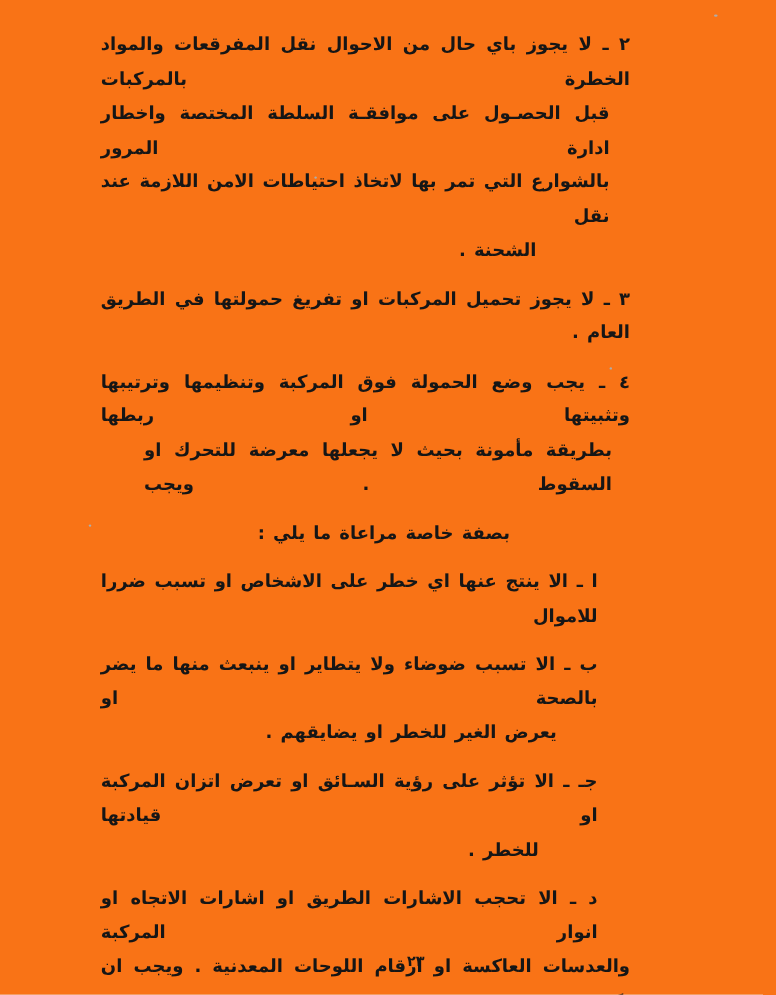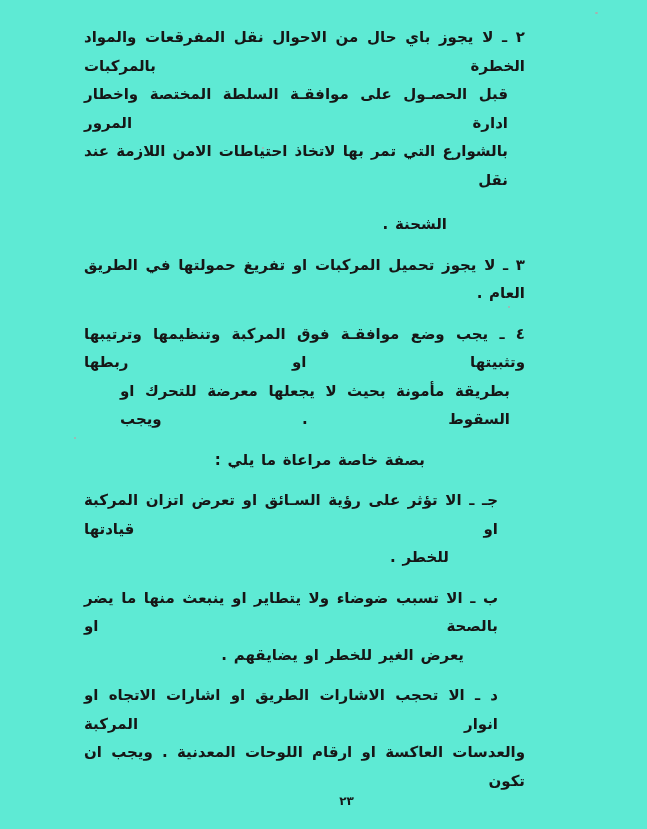--- a/index.html
+++ b/index.html
@@ -2,21 +2,21 @@
 <html><head>
 <meta charset="utf-8">
 <style>
   * { margin: 0; padding: 0; box-sizing: border-box; }
   html, body { background: #e9e9e9; }
   .page {
     position: relative;
     width: 647px;
     height: 829px;
     margin: 0 auto;
-    background: #5eead4;
+    background: #f97316;
     color: #161616;
     font-family: "DejaVu Sans", sans-serif;
     overflow: hidden;
   }
   .content {
     position: absolute;
     top: 23px;
     right: 122px;
     width: 441px;
     direction: rtl;
@@ -35,21 +35,21 @@
   .natural { text-align-last: auto; }
   
   .ind15 { padding-right: 15px; margin-left: 36px; }
   .ind17 { padding-right: 17px; }
   .ind27 { padding-right: 27px; }
   
   .last { text-align: right; text-align-last: auto; }
   .p61  { padding-right: 61px; }
   .p68  { padding-right: 68px; }
   .p76  { padding-right: 76px; }
-  .p78  { padding-right: 78px; margin-top: 16px; }
+  .p78  { padding-right: 78px; }
   .p100 { padding-right: 100px; margin-top: 12px; }
   .page-number {
     position: absolute;
     top: 794px;
     left: 0;
     right: 0;
     padding-left: 46px;
     text-align: center;
     font-size: 12px;
     font-weight: 700;
@@ -74,36 +74,37 @@
       <div class="ln ind17">قبل الحصـول على موافقـة السلطة المختصة واخطار ادارة المرور</div>
       <div class="ln ind17">بالشوارع التي تمر بها لاتخاذ احتياطات الامن اللازمة عند نقل</div>
       <div class="ln last p78">الشحنة .</div>
     </div>
 
     <div class="block">
       <div class="ln natural"><span class="marker">٣ ـ</span> <span>لا يجوز تحميل المركبات او تفريغ حمولتها في الطريق العام .</span></div>
     </div>
 
     <div class="block">
-      <div class="ln"><span class="marker">٤ ـ</span> <span>يجب وضع موافقـة فوق المركبة وتنظيمها وترتيبها وتثبيتها او ربطها</span></div>
+      <div class="ln"><span class="marker">٤ ـ</span> <span>يجب وضع الحمولة فوق المركبة وتنظيمها وترتيبها وتثبيتها او ربطها</span></div>
       <div class="ln ind15">بطريقة مأمونة بحيث لا يجعلها معرضة للتحرك او السقوط . ويجب</div>
       <div class="ln last p100">بصفة خاصة مراعاة ما يلي :</div>
     </div>
 
     <div class="block">
+      <div class="ln ind27"><span class="marker">ا ـ</span> <span>الا ينتج عنها اي خطر على الاشخاص او تسبب ضررا للاموال</span></div>
+    </div>
+
+    <div class="block">
+      <div class="ln ind27"><span class="marker">ب ـ</span> <span>الا تسبب ضوضاء ولا يتطاير او ينبعث منها ما يضر بالصحة او</span></div>
+      <div class="ln last p61">يعرض الغير للخطر او يضايقهم .</div>
     </div>
 
     <div class="block">
       <div class="ln ind27"><span class="marker">جـ ـ</span> <span>الا تؤثر على رؤية السـائق او تعرض اتزان المركبة او قيادتها</span></div>
       <div class="ln last p76">للخطر .</div>
-    </div>
-
-    <div class="block">
-      <div class="ln ind27"><span class="marker">ب ـ</span> <span>الا تسبب ضوضاء ولا يتطاير او ينبعث منها ما يضر بالصحة او</span></div>
-      <div class="ln last p61">يعرض الغير للخطر او يضايقهم .</div>
     </div>
 
     <div class="block">
       <div class="ln ind27"><span class="marker">د ـ</span> <span>الا تحجب الاشارات الطريق او اشارات الاتجاه او انوار المركبة</span></div>
       <div class="ln">والعدسات العاكسة او ارقام اللوحات المعدنية . ويجب ان تكون</div>
 
     </div>
 
   </div>
 

